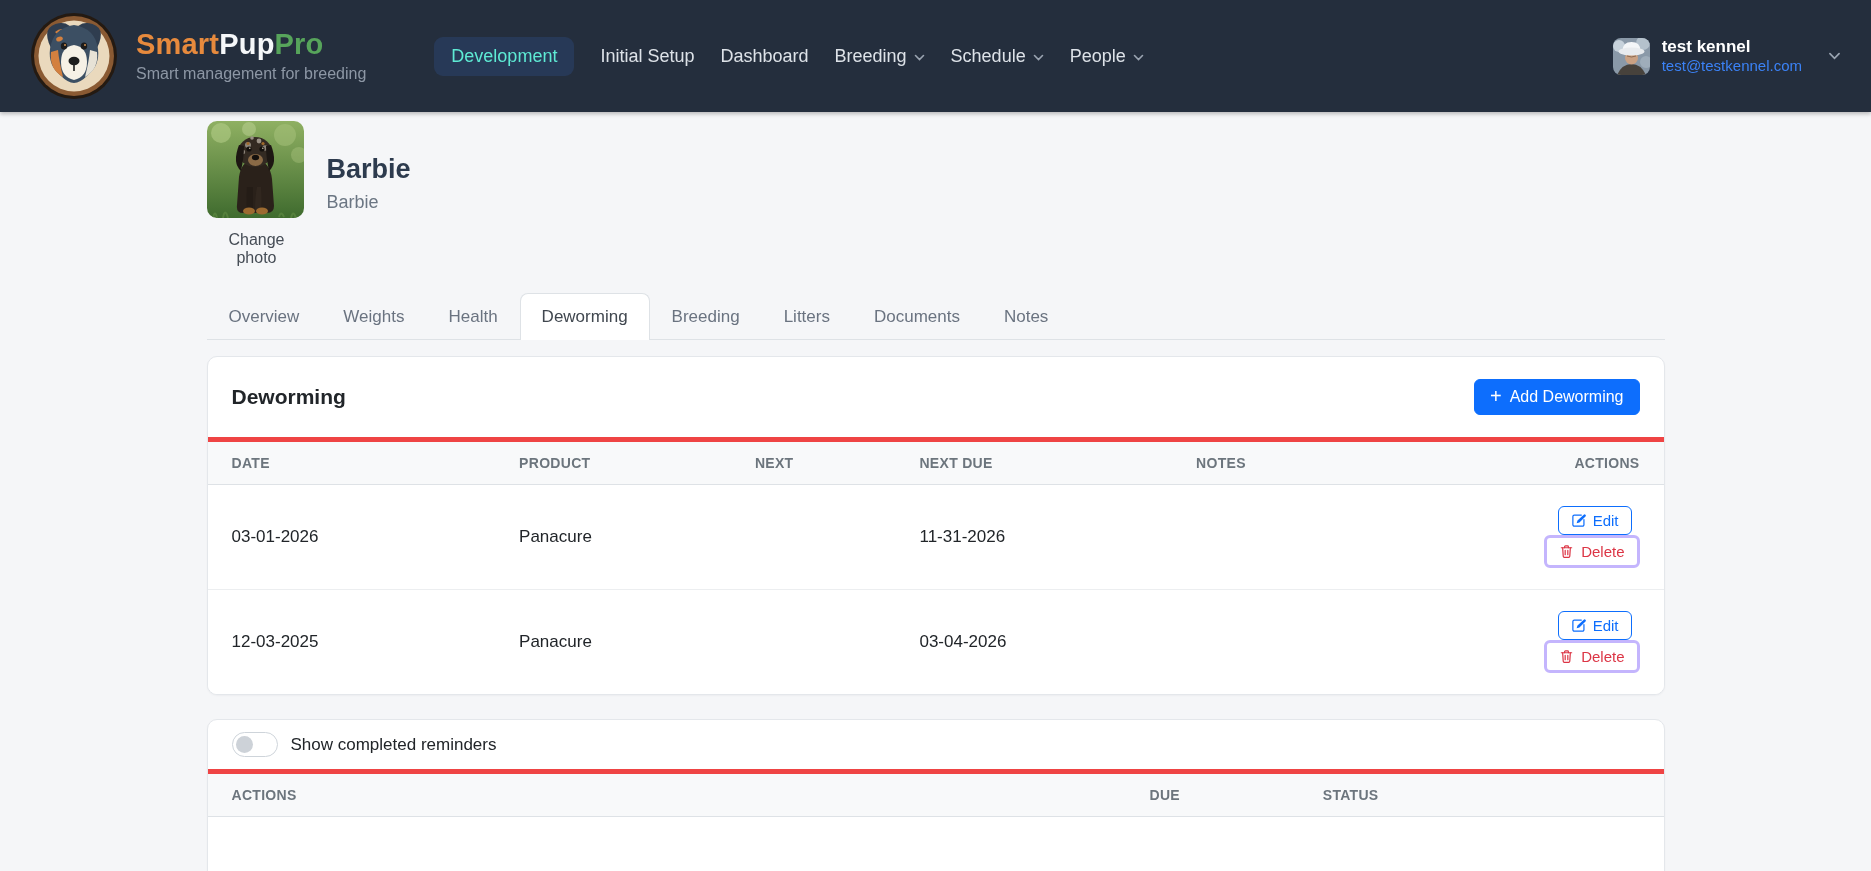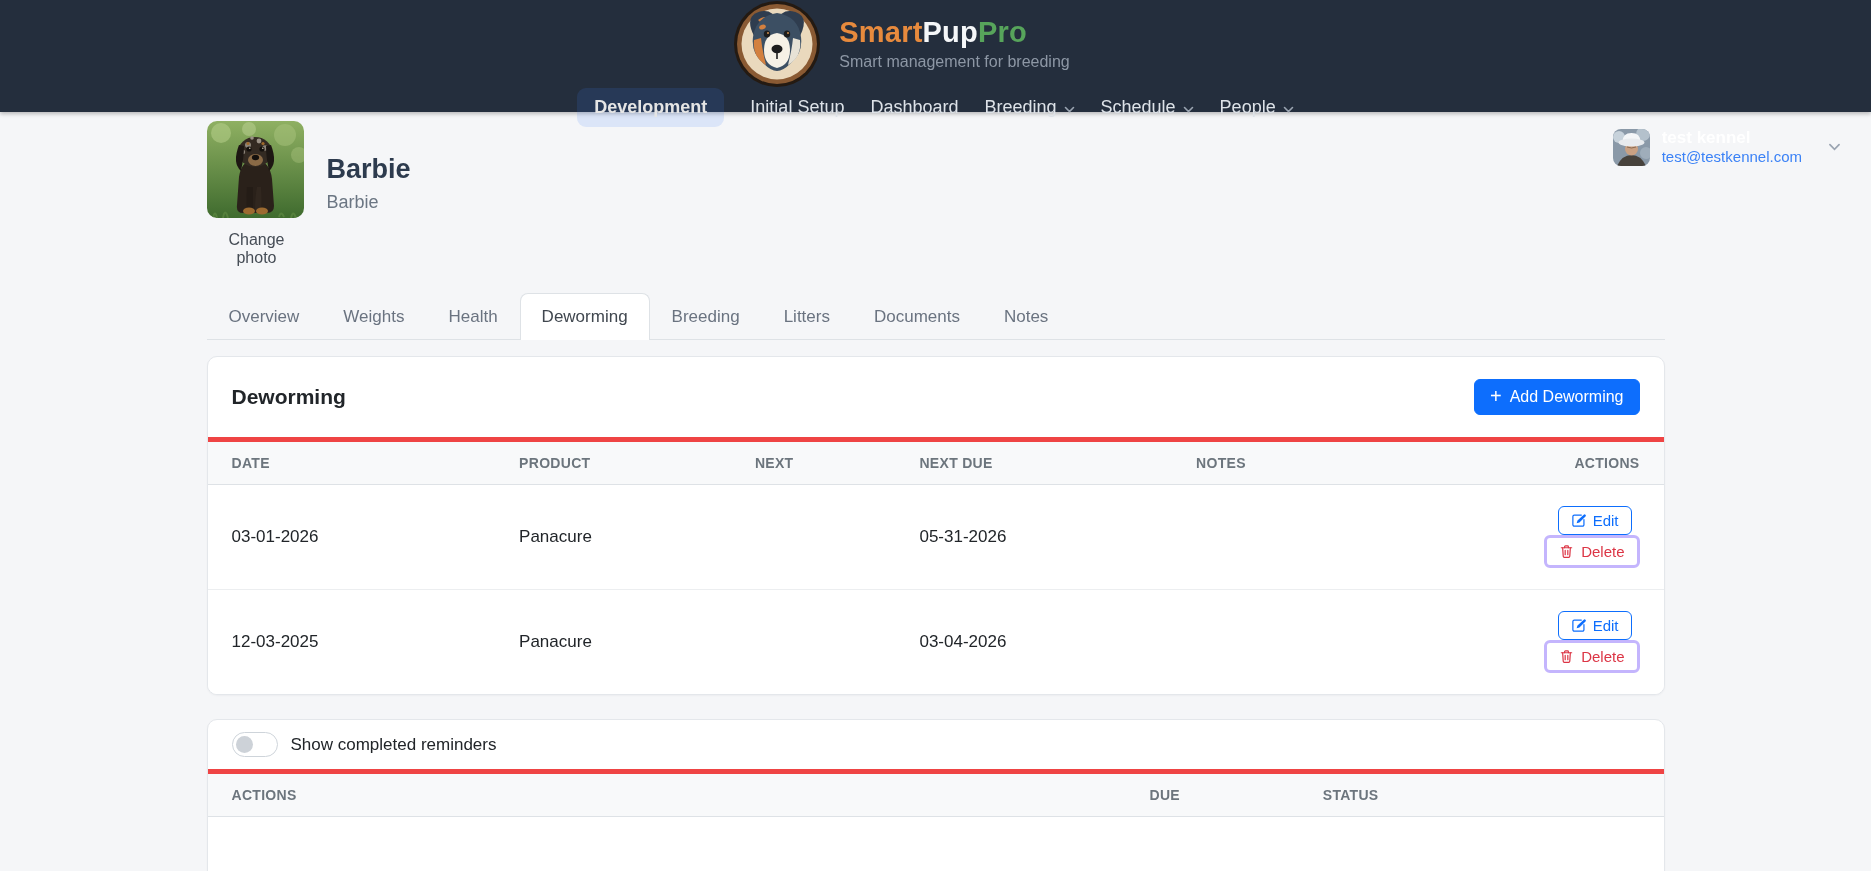--- a/index.html
+++ b/index.html
@@ -5,38 +5,38 @@
   * { margin:0; padding:0; box-sizing:border-box; }
   html,body { width:1871px; height:871px; overflow:hidden; }
   body {
     font-family:"Liberation Sans","DejaVu Sans",sans-serif;
     background:#f5f6f8; color:#212529;
   }
 
   
   .navbar {
     height:112px; background:#242e3d; display:flex; align-items:center;
-    padding:0 30px; box-shadow:0 2px 4px rgba(0,0,0,.25);flex-direction:column;
+    padding:0 30px; box-shadow:0 2px 4px rgba(0,0,0,.25);
   }
   .brand { display:flex; align-items:center; gap:18px; margin-right:68px; cursor:pointer; }
   .brand-logo { width:88px; height:88px; flex:0 0 auto; }
   .brand-name { font-size:29px; font-weight:700; letter-spacing:.2px; line-height:1.1; }
   .brand-name .p1 { color:#e78a3d; }
   .brand-name .p2 { color:#f5f7f9; }
   .brand-name .p3 { color:#57a45b; }
   .brand-tagline { font-size:16px; color:#8d97a5; margin-top:4px; }
 
   .nav-menu { display:flex; align-items:center; gap:26px; list-style:none; }
   .nav-link {
     color:#dde2e8; font-size:18px; display:flex; align-items:center; gap:7px;
     cursor:pointer; white-space:nowrap;
   }
   .nav-link .chev { color:#9aa4b1; margin-top:3px; }
   .env-badge {
-    background:rgba(63,131,248,.14); color:#e5e5e5; font-size:18px; font-weight:700;
+    background:rgba(63,131,248,.14); color:#5eead4; font-size:18px; font-weight:400;
     padding:9px 17px; border-radius:9px; white-space:nowrap;
   }
 
   .user-menu { margin-left:auto; display:flex; align-items:center; gap:12px; cursor:pointer; }
   .user-avatar { width:37px; height:37px; border-radius:8px; overflow:hidden; flex:0 0 auto; }
   .user-texts { line-height:1.25; }
   .user-name { color:#ffffff; font-size:17px; font-weight:700; }
   .user-email { color:#3b82f6; font-size:15px; }
   .user-menu .chev { color:#9aa4b1; margin-left:14px; }
 
@@ -292,21 +292,21 @@
           <th>NEXT DUE</th>
           <th>NOTES</th>
           <th class="col-actions">ACTIONS</th>
         </tr>
       </thead>
       <tbody>
         <tr>
           <td>03-01-2026</td>
           <td>Panacure</td>
           <td></td>
-          <td>05-31-2026</td>
+          <td>11-31-2026</td>
           <td></td>
           <td class="cell-actions">
             <button class="btn-outline btn-edit">
               <svg class="icon" width="15" height="15" viewBox="0 0 16 16">
                   <path d="M11 2.2H3.5A1.5 1.5 0 0 0 2 3.7v8.8A1.5 1.5 0 0 0 3.5 14h8.8a1.5 1.5 0 0 0 1.5-1.5V7" fill="none" stroke="currentColor" stroke-width="1.3" stroke-linecap="round"></path>
                   <path d="M13.6 1.8a1.3 1.3 0 0 1 1.84 1.84L9 10.1 6 11l.9-3z" fill="currentColor"></path>
                 </svg>
               <span>Edit</span>
             </button><button class="btn-outline btn-delete">
               <svg class="icon" width="15" height="15" viewBox="0 0 16 16" fill="none" stroke="currentColor" stroke-width="1.3" stroke-linecap="round">

